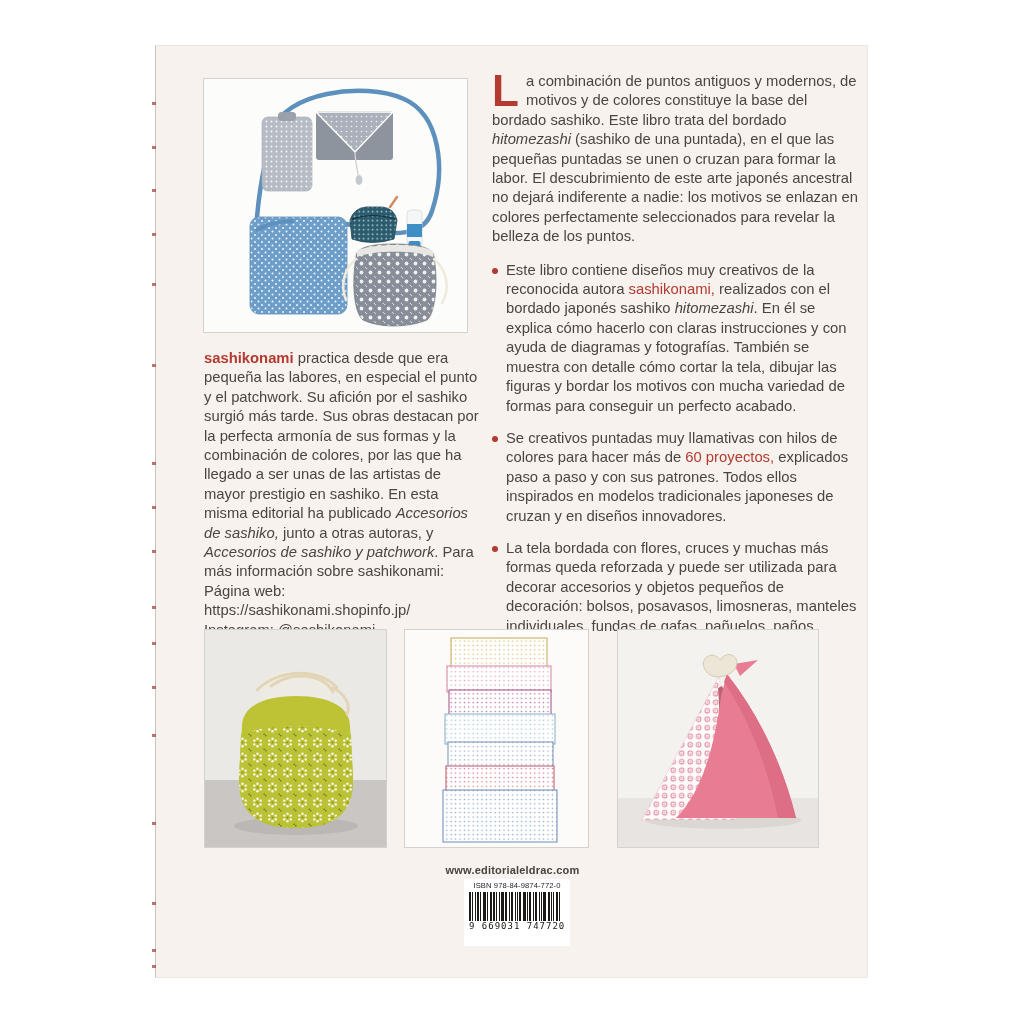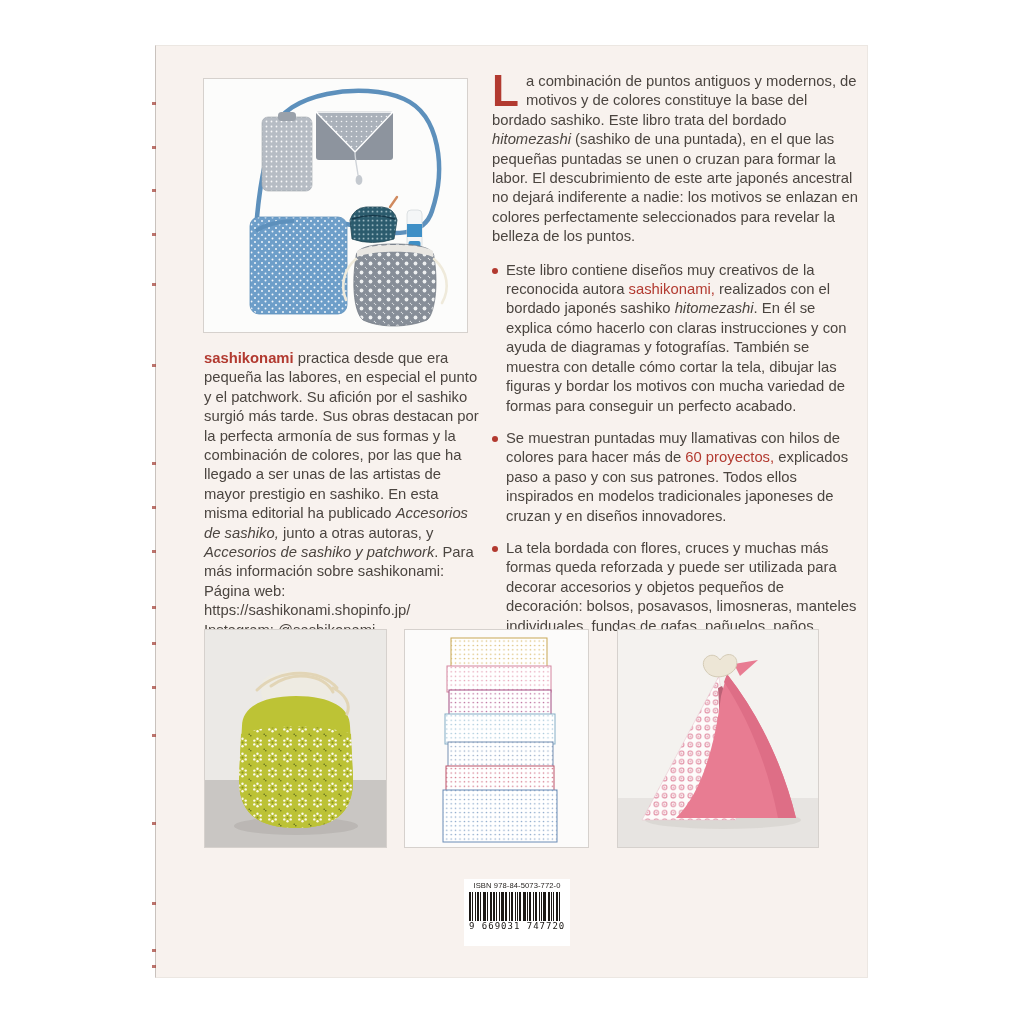--- a/index.html
+++ b/index.html
@@ -150,21 +150,21 @@
   </div>
 
   <div class="col-right">
     <p class="intro"><span class="dropcap">L</span><span><span>a combinación de puntos antiguos y modernos, de motivos y de colores constituye la base del bordado sashiko. Este libro trata del bordado </span><span class="seg-i">hitomezashi</span><span> (sashiko de una puntada), en el que las pequeñas puntadas se unen o cruzan para formar la labor. El descubrimiento de este arte japonés ancestral no dejará indiferente a nadie: los motivos se enlazan en colores perfectamente seleccionados para revelar la belleza de los puntos.</span></span></p>
     <div class="bullet">
       <span class="dot"></span>
       <div class="btext"><span>Este libro contiene diseños muy creativos de la reconocida autora </span><span class="seg-r">sashikonami,</span><span> realizados con el bordado japonés sashiko </span><span class="seg-i">hitomezashi</span><span>. En él se explica cómo hacerlo con claras instrucciones y con ayuda de diagramas y fotografías. También se muestra con detalle cómo cortar la tela, dibujar las figuras y bordar los motivos con mucha variedad de formas para conseguir un perfecto acabado.</span></div>
     </div>
     <div class="bullet">
       <span class="dot"></span>
-      <div class="btext"><span>Se muestran puntadas muy llamativas con hilos de colores para hacer más de </span><span class="seg-r">60 proyectos,</span><span> explicados paso a paso y con sus patrones. Todos ellos inspirados en modelos tradicionales japoneses de cruzan y en diseños innovadores.</span></div>
+      <div class="btext"><span>Se creativos puntadas muy llamativas con hilos de colores para hacer más de </span><span class="seg-r">60 proyectos,</span><span> explicados paso a paso y con sus patrones. Todos ellos inspirados en modelos tradicionales japoneses de cruzan y en diseños innovadores.</span></div>
     </div>
     <div class="bullet">
       <span class="dot"></span>
       <div class="btext"><span>La tela bordada con flores, cruces y muchas más formas queda reforzada y puede ser utilizada para decorar accesorios y objetos pequeños de decoración: bolsos, posavasos, limosneras, manteles individuales, fundas de gafas, pañuelos, paños, neceseres…</span></div>
     </div>
   </div>
 
   <div class="bio"><span class="seg-br">sashikonami</span><span> practica desde que era pequeña las labores, en especial el punto y el patchwork. Su afición por el sashiko surgió más tarde. Sus obras destacan por la perfecta armonía de sus formas y la combinación de colores, por las que ha llegado a ser unas de las artistas de mayor prestigio en sashiko. En esta misma editorial ha publicado </span><span class="seg-i">Accesorios de sashiko,</span><span> junto a otras autoras, y </span><span class="seg-i">Accesorios de sashiko y patchwork</span><span>. Para más información sobre sashikonami:
 Página web: https://sashikonami.shopinfo.jp/
 Instagram: @sashikonami</span></div>
@@ -267,22 +267,23 @@
 
       <path d="M109,44 C142,86 166,138 178,188 L58,188 C82,164 96,122 103,66 Z" fill="#e87c92"></path>
       <path d="M109,44 C142,86 166,138 178,188 L160,188 C150,136 130,88 106,52 Z" fill="#de6e86"></path>
 
       <path d="M116,34 L140,30 L122,46 Z" fill="#e87c92"></path>
 
       <path d="M88,41 C79,29 95,19 102,30 C109,19 124,26 117,39 C110,48 94,50 88,41 Z" fill="#ede6d6" stroke="#d4cbb6" stroke-width="1"></path>
     </svg>
   </div>
 
+  <div class="website">www.editorialeldrac.com</div>
   <div class="barcode">
-    <div class="isbn">ISBN 978-84-5073-772-0</div>
+    <div class="isbn">ISBN 978-84-9874-772-0</div>
     <div class="bars" id="bars">
         <span style="width:2px"></span>
         <span class="gap" style="width:1px"></span>
         <span style="width:1px"></span>
         <span class="gap" style="width:2px"></span>
         <span style="width:1px"></span>
         <span class="gap" style="width:1px"></span>
         <span style="width:2px"></span>
         <span class="gap" style="width:1px"></span>
         <span style="width:1px"></span>

